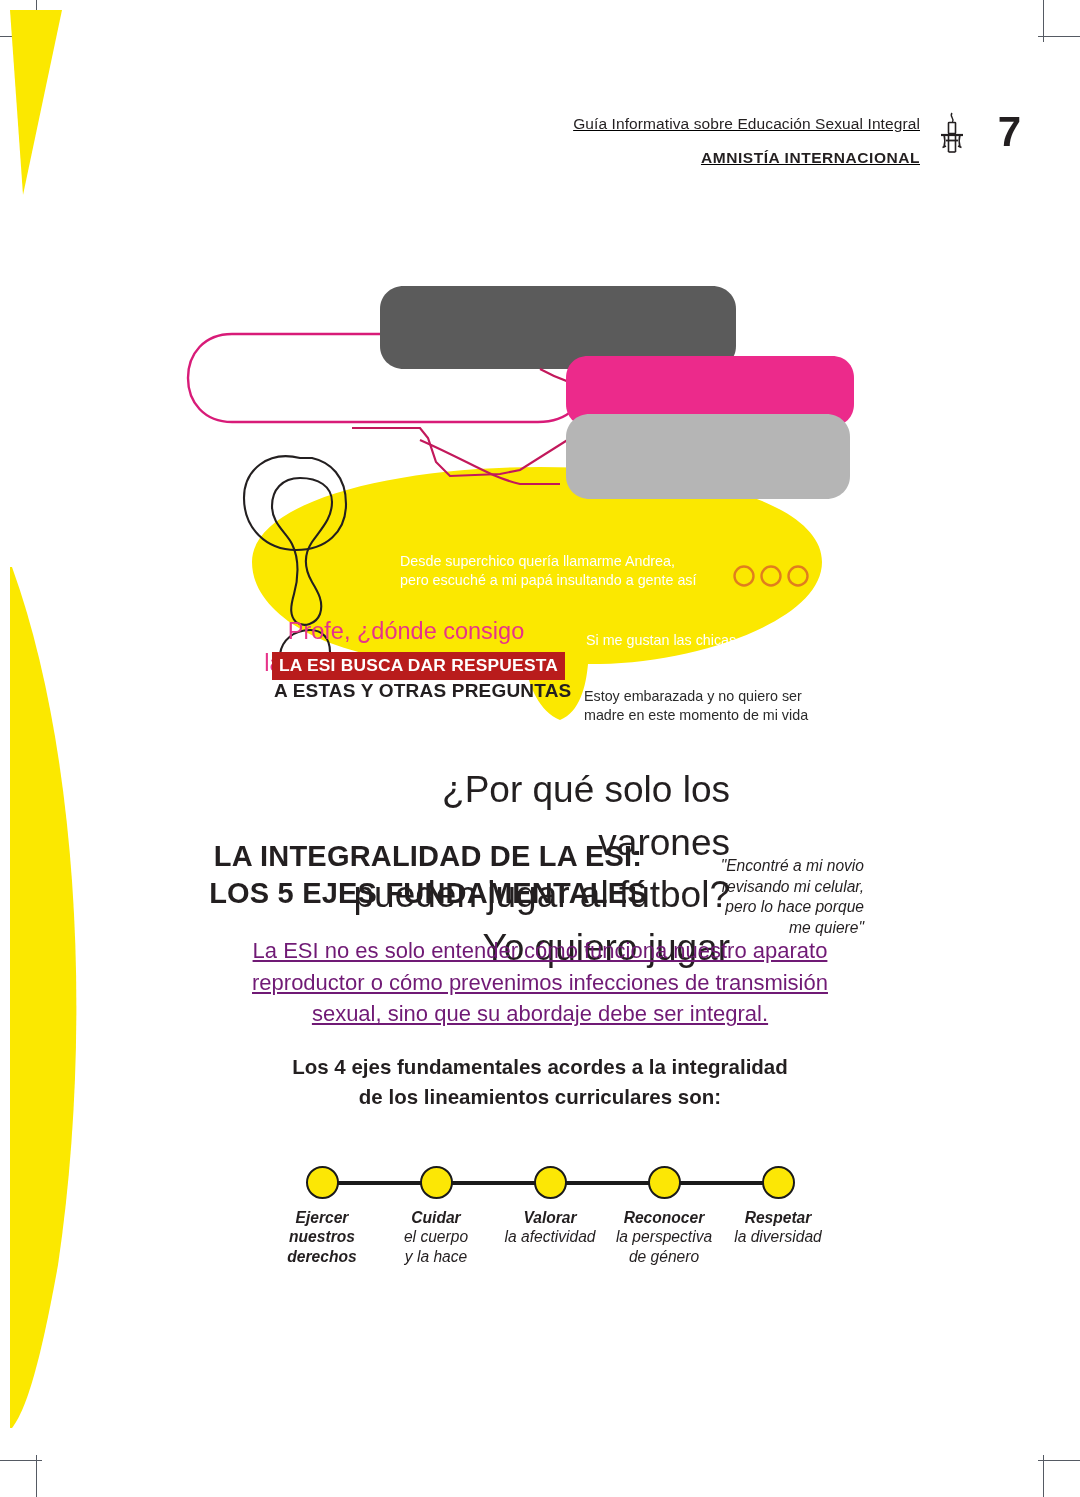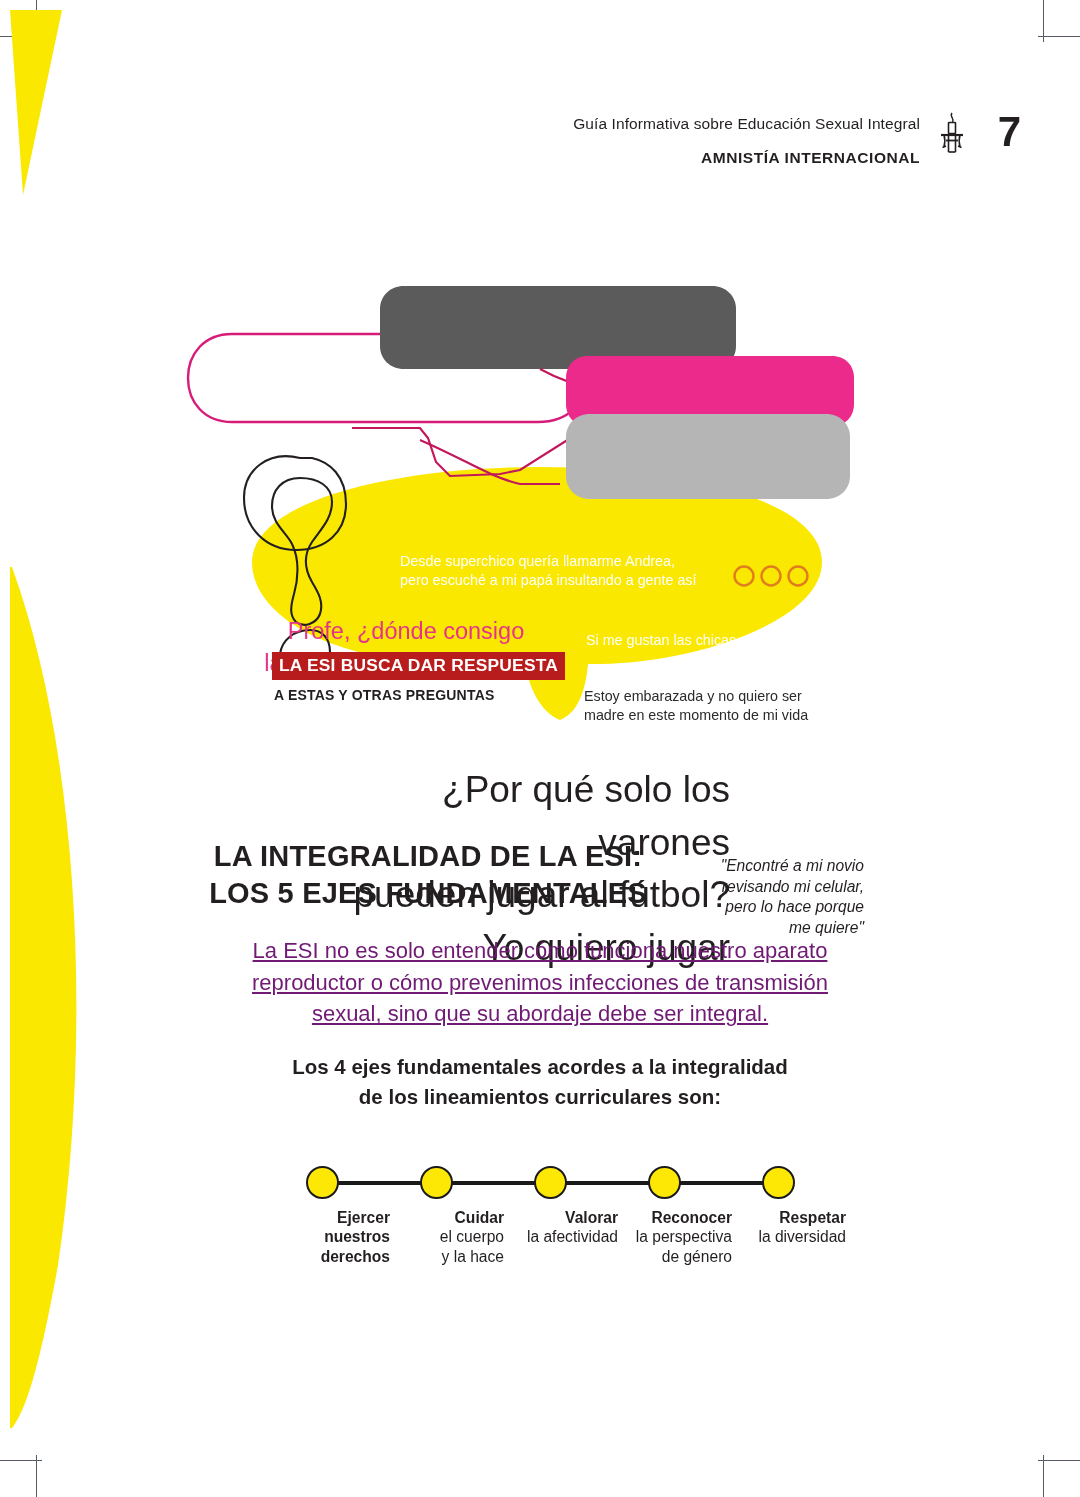--- a/index.html
+++ b/index.html
@@ -43,20 +43,21 @@
     height: 865px;
   }
 
   
   .header {
     position: absolute;
     right: 160px;
     top: 115px;
     text-align: right;
     line-height: 1.15;
+    text-decoration: underline;
   }
   .header-line1 {
     font-size: 15.5px;
     color: #231f20;
     letter-spacing: 0.1px;
     white-space: nowrap;
   }
   .header-line2 {
     font-size: 15.5px;
     font-weight: bold;
@@ -162,23 +163,22 @@
   .banner-hi {
     display: inline-block;
     background: #b91c1c;
     color: #ffffff;
     font-weight: bold;
     font-size: 17.4px;
     letter-spacing: 0.2px;
     padding: 3px 7px 4px 7px;
   }
   .banner-sub {
-    margin-top: 7px;
-    font-weight: bold;
-    font-size: 14px;
+    font-weight: bold;
+    font-size: 19px;
     letter-spacing: 0.2px;
     color: #231f20;
     padding-left: 2px;
   }
 
   
   .section-title {
     position: absolute;
     left: 0;
     top: 838px;
@@ -247,24 +247,25 @@
     box-sizing: border-box;
     margin: 4px auto 0 auto;
     position: relative;
     z-index: 2;
   }
   .node-label {
     position: absolute;
     top: 46px;
     left: -48px;
     width: 136px;
-    text-align: right;
+    text-align: center;
     font-size: 15.6px;
     color: #231f20;
     line-height: 1.24;
+    font-style: italic;
   }
   .node-label .b { font-weight: bold; display: block; }
   .node-label .r { font-weight: normal; display: block; white-space: pre-line; }
   .node-label .b.multi { white-space: pre-line; }
 </style>
 </head>
 <body>
 
 <div class="page">
 

